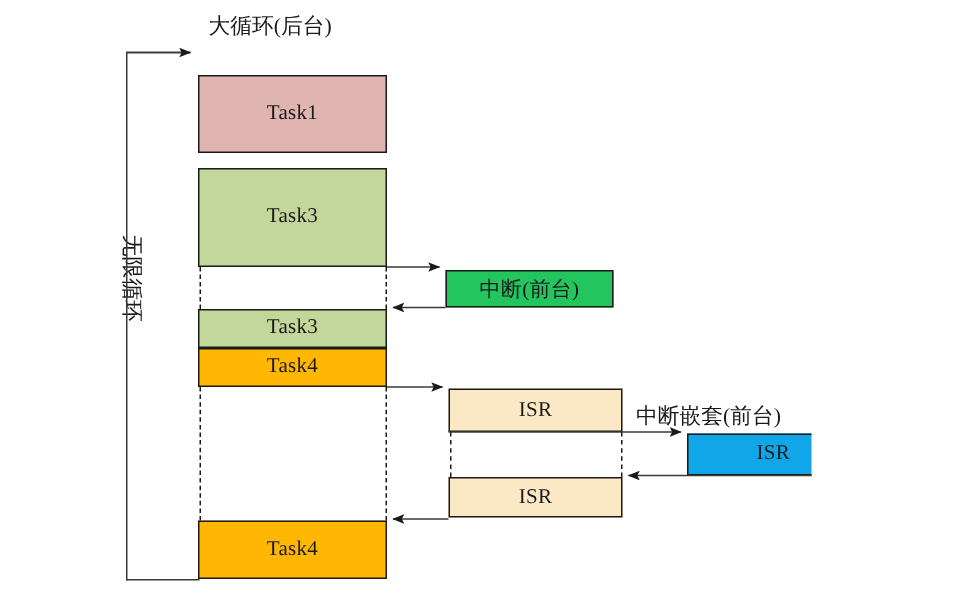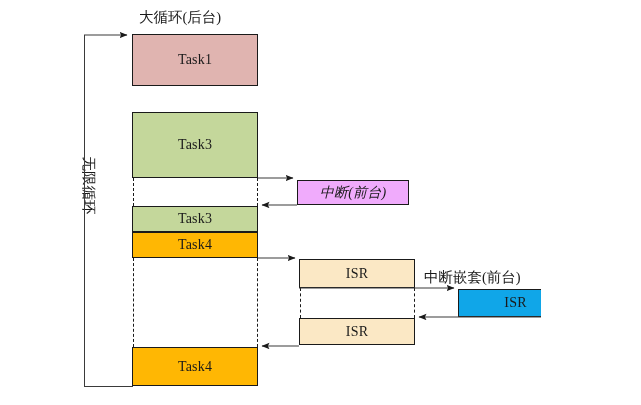--- a/index.html
+++ b/index.html
@@ -79,37 +79,37 @@
 <div id="canvas">
 
   <div class="label" style="left:139px; top:8px;">大循环(后台)</div>
 
   <div class="vlabel" style="left:53px; top:176px; width:70px; text-align:center;">无限循环</div>
 
   <div class="vline" style="left:84px; top:35px; height:352px;"></div>
 
   <div class="hline" style="left:84px; top:386px; width:49px;"></div>
 
-  <div class="box" style="left:132px; top:34px; width:126px; height:52px; background:#e0b4b0;">Task1</div>
+  <div class="box" style="left:132px; top:50px; width:126px; height:52px; background:#e0b4b0;">Task1</div>
 
 
   <div class="box" style="left:132px; top:112px; width:126px; height:66px; background:#c4d79b;">Task3</div>
 
   <div class="box" style="left:132px; top:206px; width:126px; height:26px; background:#c4d79b;">Task3</div>
 
   <div class="box" style="left:132px; top:232px; width:126px; height:26px; background:#ffb703;">Task4</div>
 
   <div class="box" style="left:132px; top:347px; width:126px; height:39px; background:#ffb703;">Task4</div>
 
   <div class="dashed" style="left:133px; top:178px; height:28px;"></div>
   <div class="dashed" style="left:257px; top:178px; height:28px;"></div>
   <div class="dashed" style="left:133px; top:258px; height:89px;"></div>
   <div class="dashed" style="left:257px; top:258px; height:89px;"></div>
 
-  <div class="box" style="left:297px; top:180px; width:112px; height:25px; background:#f0abfc;font-style:italic;">中断(前台)</div>
+  <div class="box" style="left:297px; top:180px; width:112px; height:25px; background:#22c55e;">中断(前台)</div>
 
   <div class="box" style="left:299px; top:259px; width:116px; height:29px; background:#fbe8c5;">ISR</div>
 
   <div class="box" style="left:299px; top:318px; width:116px; height:27px; background:#fbe8c5;">ISR</div>
 
   <div class="dashed" style="left:300px; top:288px; height:30px;"></div>
   <div class="dashed" style="left:414px; top:288px; height:30px;"></div>
 
   <div class="label" style="left:424px; top:268px;text-align:center;">中断嵌套(前台)</div>
 

